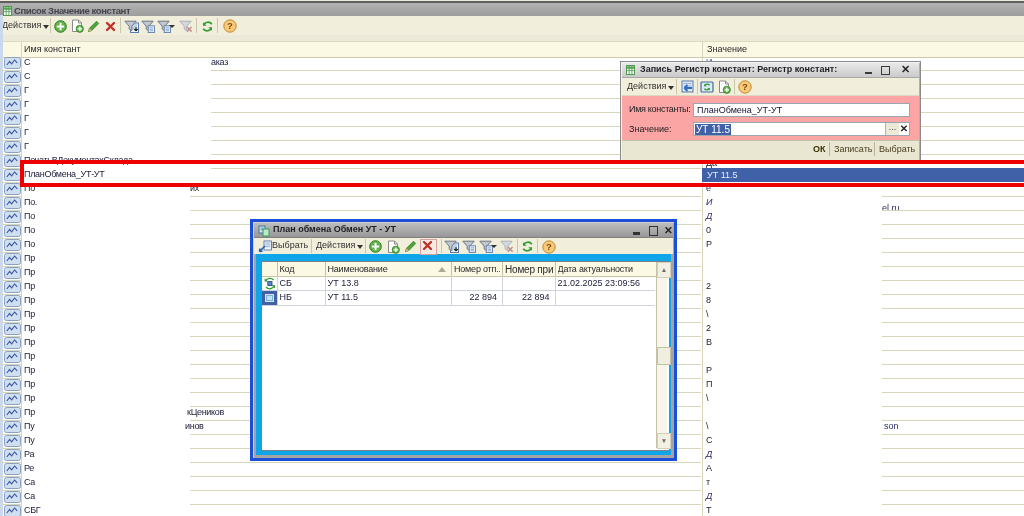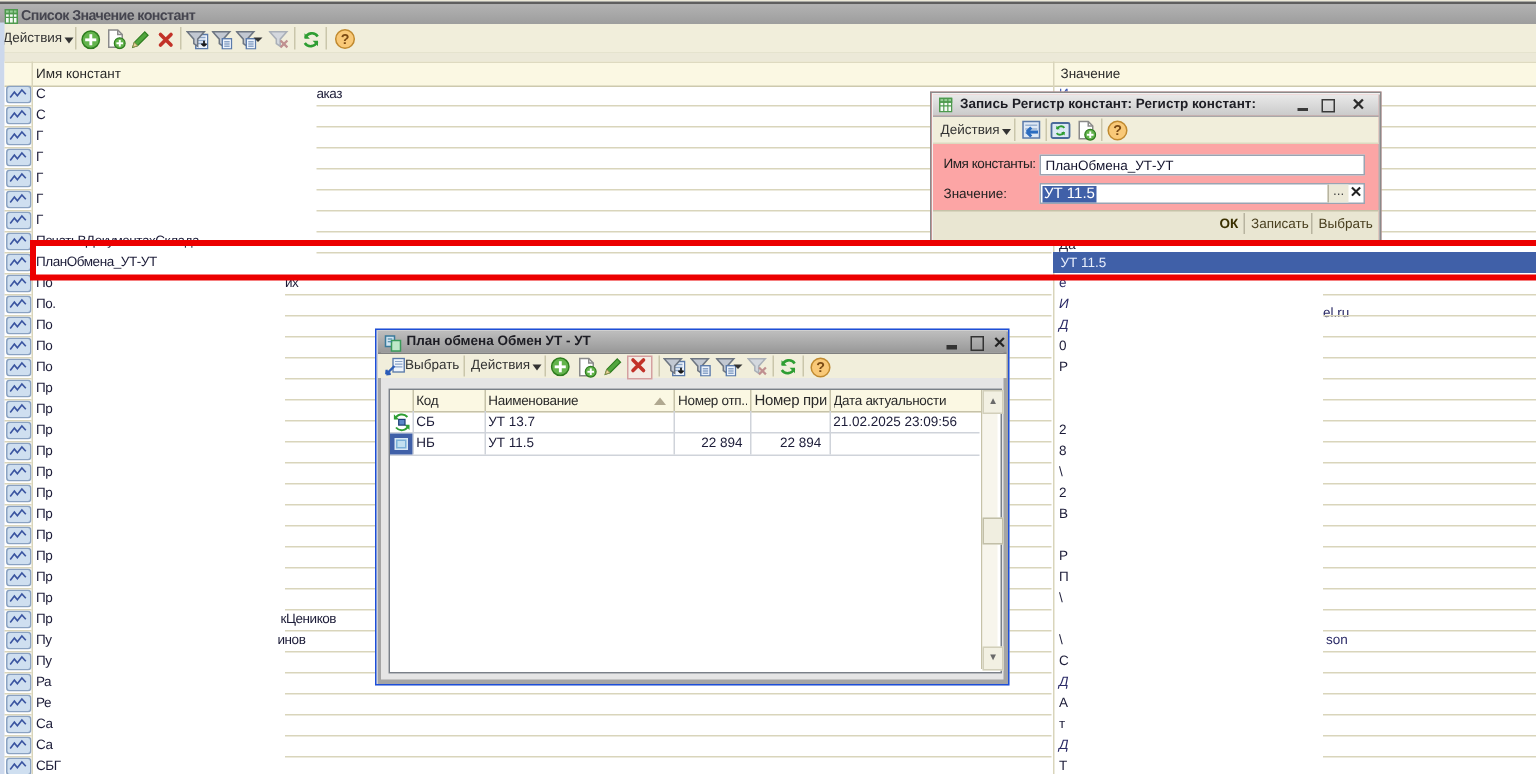--- a/index.html
+++ b/index.html
@@ -358,21 +358,21 @@
 <div style="position:absolute;left:882px;top:504.0px;width:142px;height:1px;background:#d9d5bb"></div>
 <div style="position:absolute;left:3.5px;top:505.0px;line-height:0"><svg width="17" height="12" viewBox="0 0 17 12">
       <rect x=".5" y=".5" width="16" height="11" rx="2" fill="#cfdff0" stroke="#8aa2c2" stroke-width="1"></rect>
       <path d="M2.8 8l2.8-3.6 2 2.4 3-3.8 2.6 2.8" fill="none" stroke="#3a54a0" stroke-width="1.1"></path>
     </svg></div>
 <div style="position:absolute;left:24px;top:505.0px;white-space:nowrap;font-size:9px;color:#1c1c38;font-weight:normal;font-style:normal;letter-spacing:-0.3px;">СБГ</div>
 <div style="position:absolute;left:706px;top:505.0px;white-space:nowrap;font-size:9px;color:#1c1c38;font-weight:normal;font-style:normal;letter-spacing:0px;">Т</div>
 <div style="position:absolute;left:706px;top:183.0px;white-space:nowrap;font-size:9px;color:#2a2a66;font-weight:normal;font-style:normal;letter-spacing:0px;">е</div>
 <div style="position:absolute;left:702px;top:167.5px;width:322px;height:14.5px;background:#4060a8"></div>
 <div style="position:absolute;left:707px;top:169.5px;white-space:nowrap;font-size:9px;color:#e8eefc;font-weight:normal;font-style:normal;letter-spacing:0px;">УТ 11.5</div>
-<div style="position:absolute;left:250px;top:219px;width:421px;height:236px;z-index:10;background:#e5e5e5;border:1px solid #1d4ed8;box-shadow:inset 1px 1px 0 #d0d0d0, inset 0 0 0 3px #a4a4a4">
+<div style="position:absolute;left:250px;top:219px;width:421px;height:236px;z-index:10;background:#0ea5e9;border:3px solid #1d4ed8;box-shadow:inset 1px 1px 0 #d0d0d0, inset 0 0 0 3px #a4a4a4">
 <div style="position:absolute;left:1px;top:1px;right:1px;height:14px;background:linear-gradient(#bdbdbd,#989898);border-bottom:1px solid #808080">
       <div style="position:absolute;left:4px;top:1.5px;line-height:0"><svg width="12" height="12" viewBox="0 0 12 12">
           <rect x="1" y="1" width="6" height="7" fill="#cfe4f2" stroke="#3a7a9a" stroke-width="1"></rect>
           <rect x="5" y="4" width="6" height="7" fill="#bfe8c8" stroke="#3a9a5a" stroke-width="1"></rect>
           <path d="M2.5 3h3M2.5 4.8h3" stroke="#3a7a9a" stroke-width=".7"></path>
         </svg></div>
       <div style="position:absolute;left:19px;top:1px;white-space:nowrap;font-size:9px;color:#1d1d24;font-weight:bold;font-style:normal;letter-spacing:0px;">План обмена Обмен УТ - УТ</div>
       <div style="position:absolute;left:379px;top:9px;width:7px;height:2.5px;background:#333"></div>
       <div style="position:absolute;left:395px;top:3px;width:7px;height:7.5px;border:1.6px solid #333"></div>
       <div style="position:absolute;left:410px;top:0.5px;white-space:nowrap;font-size:10.5px;color:#222;font-weight:bold;font-style:normal;letter-spacing:0px;">✕</div>
@@ -464,21 +464,21 @@
 <div style="position:absolute;left:249.0px;top:54px;width:1px;height:29px;background:#cfd3da"></div>
 <div style="position:absolute;left:301.5px;top:54px;width:1px;height:29px;background:#cfd3da"></div>
 <div style="position:absolute;left:10px;top:55px;line-height:0"><svg width="14" height="13" viewBox="0 0 14 13">
         <path d="M10.6 3A4.9 4.9 0 0 0 2.4 4.2" fill="none" stroke="#2f9e33" stroke-width="1.3"></path>
         <path d="M1.6 1.2v3.4h3.4z" fill="#2f9e33"></path>
         <path d="M3 10a4.9 4.9 0 0 0 8.3-1.2" fill="none" stroke="#2f9e33" stroke-width="1.3"></path>
         <path d="M12 11.6V8.2H8.6z" fill="#2f9e33"></path>
         <rect x="4.8" y="4.6" width="4.2" height="3.8" fill="#5a86c8" stroke="#1c3c74" stroke-width=".8"></rect>
       </svg></div>
 <div style="position:absolute;left:26.5px;top:55.5px;white-space:nowrap;font-size:9px;color:#1c1c38;font-weight:normal;font-style:normal;letter-spacing:0px;">СБ</div>
-<div style="position:absolute;left:74.5px;top:55.5px;white-space:nowrap;font-size:9px;color:#1c1c38;font-weight:normal;font-style:normal;letter-spacing:0px;">УТ 13.7</div>
+<div style="position:absolute;left:74.5px;top:55.5px;white-space:nowrap;font-size:9px;color:#1c1c38;font-weight:normal;font-style:normal;letter-spacing:0px;">УТ 13.8</div>
 <div style="position:absolute;left:304.5px;top:55.5px;white-space:nowrap;font-size:9px;color:#1c1c38;font-weight:normal;font-style:normal;letter-spacing:0px;">21.02.2025 23:09:56</div>
 <div style="position:absolute;left:9px;top:68.5px;width:14.5px;height:14.2px;background:#4060a8"></div>
 <div style="position:absolute;left:10.5px;top:69.5px;line-height:0"><svg width="12" height="12" viewBox="0 0 12 12">
         <rect x="1.5" y="2.5" width="8" height="7" fill="#7ab0d8" stroke="#d8e8f4" stroke-width="1"></rect>
         <rect x="3" y="4" width="5" height="4" fill="#c2e0f0"></rect>
       </svg></div>
 <div style="position:absolute;left:26.5px;top:70.0px;white-space:nowrap;font-size:9px;color:#1c1c38;font-weight:normal;font-style:normal;letter-spacing:0px;">НБ</div>
 <div style="position:absolute;left:74.5px;top:70.0px;white-space:nowrap;font-size:9px;color:#1c1c38;font-weight:normal;font-style:normal;letter-spacing:0px;">УТ 11.5</div>
 <div style="position:absolute;left:198.0px;top:70.0px;white-space:nowrap;font-size:9px;color:#1c1c38;font-weight:normal;font-style:normal;letter-spacing:0px;width:46px;text-align:right">22 894</div>
 <div style="position:absolute;left:249.0px;top:70.0px;white-space:nowrap;font-size:9px;color:#1c1c38;font-weight:normal;font-style:normal;letter-spacing:0px;width:47.5px;text-align:right">22 894</div>

